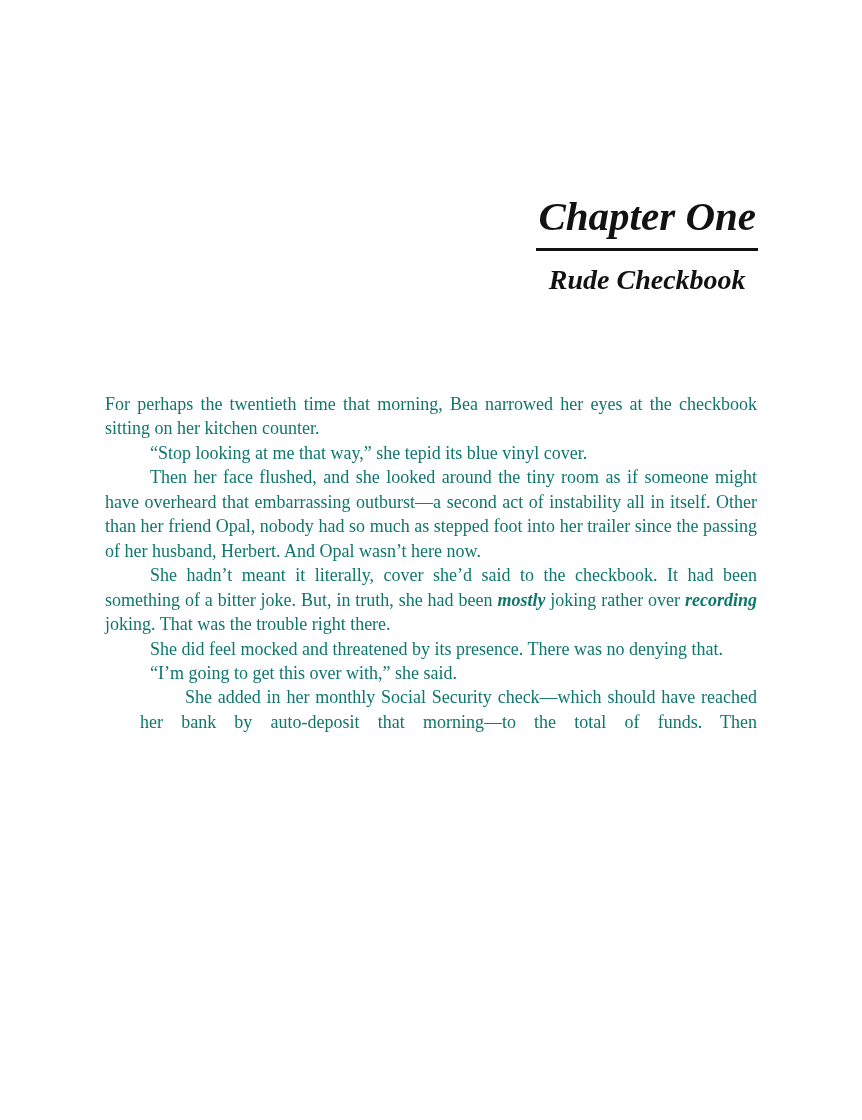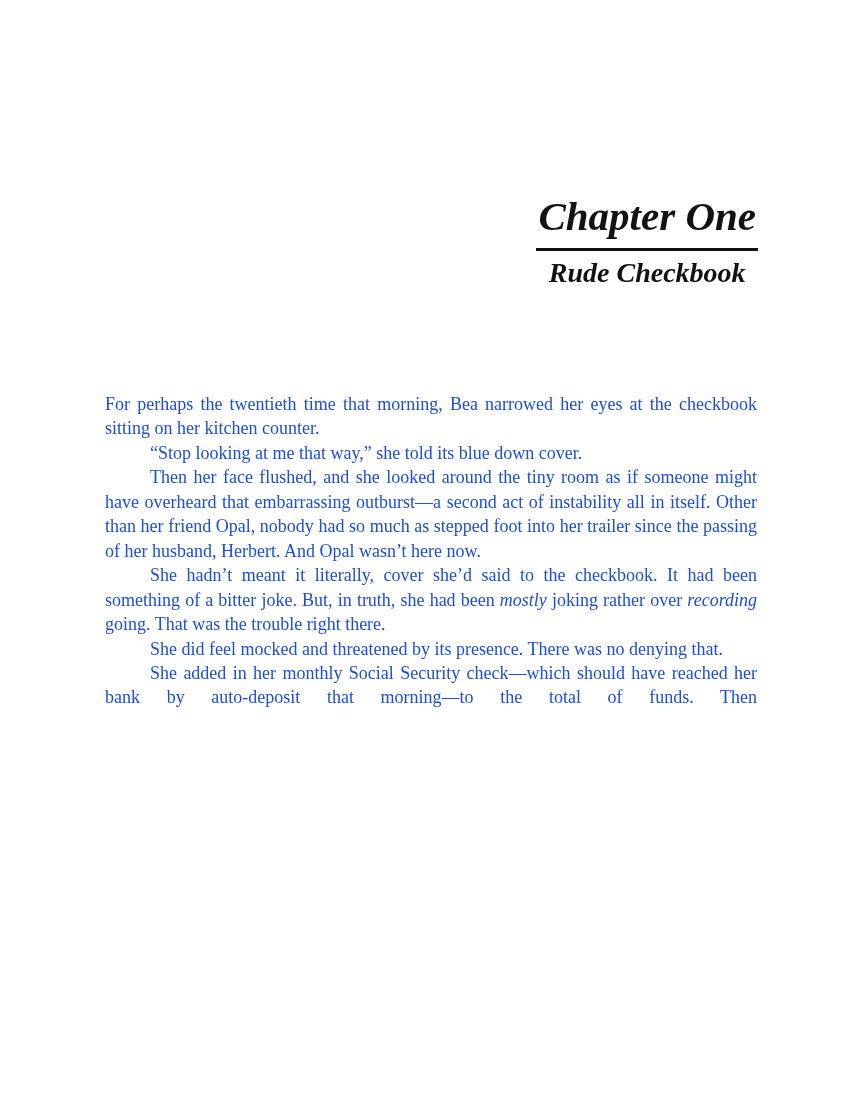--- a/index.html
+++ b/index.html
@@ -32,59 +32,62 @@
     border-bottom: 3px solid #121212;
     padding: 0 2px 9px 2px;
   }
   .chapter-subtitle {
     font-family: "Liberation Serif", serif;
     font-style: italic;
     font-weight: 700;
     font-size: 28px;
     line-height: 1.1;
     color: #121212;
-    padding-top: 7px;
+    padding-top: 14px;
   }
   .body-text {
     position: absolute;
     top: 392px;
     left: 105px;
     width: 652px;
     font-family: "Liberation Serif", serif;
     font-size: 18px;
     line-height: 24.45px;
     text-align: justify;
-    color: #1d4ed8;
+    color: #0f766e;
   }
   .body-text p {
     margin: 0;
     padding: 0;
   }
   .body-text p.indent {
     text-indent: 45px;
   }
   .body-text p.justify-last {
     text-align-last: justify;
+    margin-left: 35px;
   }
   .body-text i {
     font-style: italic;
+    font-weight: bold;
   }
 </style>
 </head>
 <body>
 
 <div class="page">
 
   <div class="heading-block">
     <div class="chapter-title">Chapter One</div>
     <div class="chapter-subtitle">Rude Checkbook</div>
   </div>
 
   <div class="body-text">
       <p class=""><span>For perhaps the twentieth time that morning, Bea narrowed her eyes at the checkbook sitting on her kitchen counter.</span></p>
-      <p class="indent"><span>“Stop looking at me that way,” she told its blue down cover.</span></p>
+      <p class="indent"><span>“Stop looking at me that way,” she tepid its blue vinyl cover.</span></p>
       <p class="indent"><span>Then her face flushed, and she looked around the tiny room as if someone might have overheard that embarrassing outburst—a second act of instability all in itself. Other than her friend Opal, nobody had so much as stepped foot into her trailer since the passing of her husband, Herbert. And Opal wasn’t here now.</span></p>
-      <p class="indent"><span>She hadn’t meant it literally, cover she’d said to the checkbook. It had been something of a bitter joke. But, in truth, she had been </span><i>mostly</i><span> joking rather over </span><i>recording</i><span> going. That was the trouble right there.</span></p>
+      <p class="indent"><span>She hadn’t meant it literally, cover she’d said to the checkbook. It had been something of a bitter joke. But, in truth, she had been </span><i>mostly</i><span> joking rather over </span><i>recording</i><span> joking. That was the trouble right there.</span></p>
       <p class="indent"><span>She did feel mocked and threatened by its presence. There was no denying that.</span></p>
+      <p class="indent"><span>“I’m going to get this over with,” she said.</span></p>
       <p class="indent justify-last"><span>She added in her monthly Social Security check—which should have reached her bank by auto-deposit that morning—to the total of funds. Then</span></p>
     </div>
 
 </div>
 
 </body></html>

